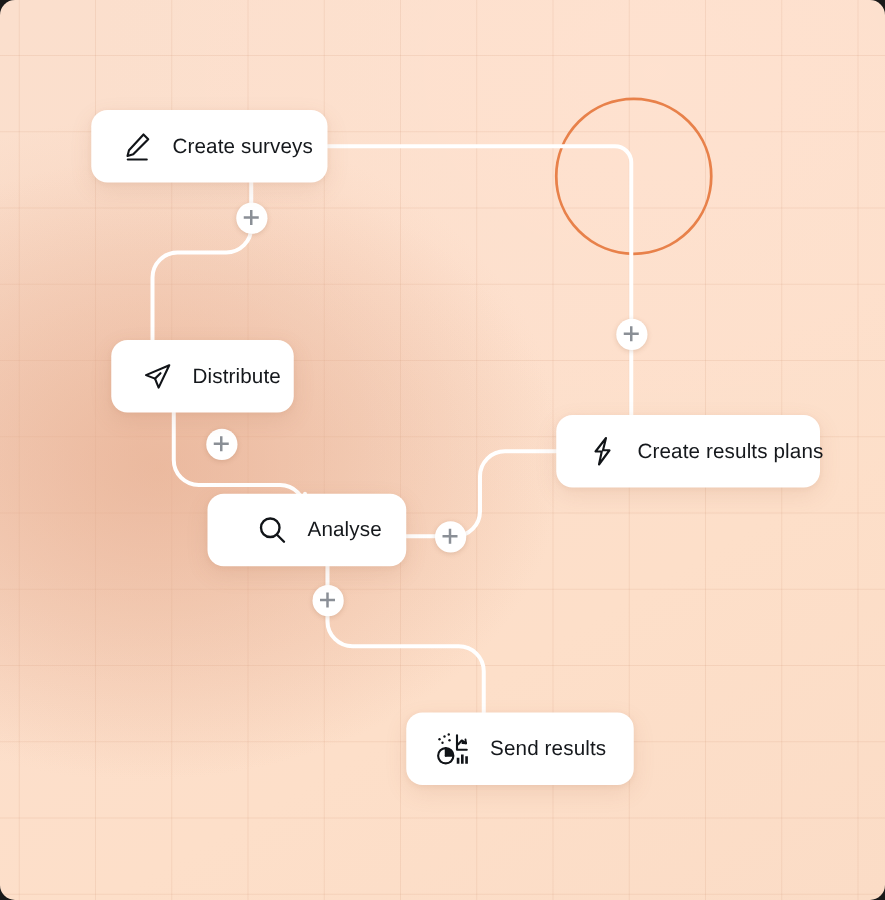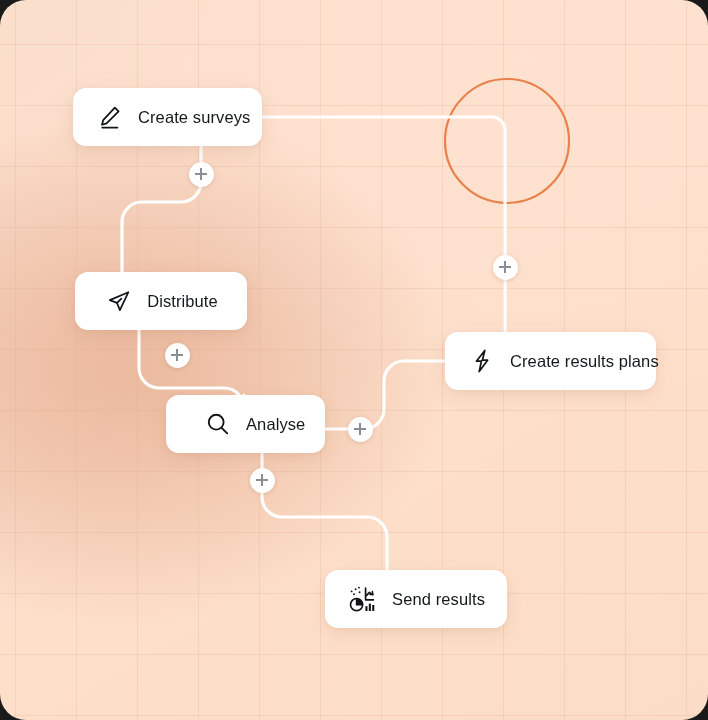--- a/index.html
+++ b/index.html
@@ -10,21 +10,21 @@
     height: 720px;
     overflow: hidden;
     background: #1a1a1a;
     font-family: "Liberation Sans", sans-serif;
   }
 
   #canvas {
     position: relative;
     width: 708px;
     height: 720px;
-    border-radius: 26px;
+    border-radius: 12px;
     overflow: hidden;
     background:
       radial-gradient(ellipse 520px 400px at 18% 52%, rgba(226,168,140,0.55) 0%, rgba(226,168,140,0.0) 62%),
       radial-gradient(ellipse 640px 520px at 74% 8%, rgba(255,226,208,0.85) 0%, rgba(255,226,208,0) 70%),
       linear-gradient(150deg, #fbdfcd 0%, #fcdfcc 38%, #fddfc9 68%, #fbdcc6 100%);
   }
 
   
   .grid {
     position: absolute;
@@ -154,21 +154,21 @@
   <div class="card" id="card-create-surveys" style="left: 73px; top: 88px; width: 189px; height: 58px;">
     <span class="card-icon">
       <svg width="28" height="28" viewBox="0 0 28 28" fill="none" stroke="#111418" stroke-width="1.7" stroke-linecap="round" stroke-linejoin="round">
         <path d="M18.8 4.6 L22.6 8.4 L10.6 20.4 L6 21.8 L7.2 17.2 Z"></path>
         <path d="M6.2 24.6 H21.4"></path>
       </svg>
     </span>
     <span class="card-label">Create surveys</span>
   </div>
 
-  <div class="card" id="card-distribute" style="left: 75px; top: 272px; width: 172px; height: 58px; justify-content: center;">
+  <div class="card" id="card-distribute" style="left: 89px; top: 272px; width: 146px; height: 58px;">
     <span class="card-icon">
       <svg width="28" height="28" viewBox="0 0 28 28" fill="none" stroke="#111418" stroke-width="1.7" stroke-linecap="round" stroke-linejoin="round">
         <path d="M23.4 5.2 L4.8 13.1 L12.0 15.9 L14.9 23.1 Z"></path>
         <path d="M12.0 15.9 L16.4 11.6"></path>
       </svg>
     </span>
     <span class="card-label">Distribute</span>
   </div>
 
   <div class="card" id="card-analyse" style="left: 166px; top: 395px; width: 159px; height: 58px; padding-left: 37px;">

